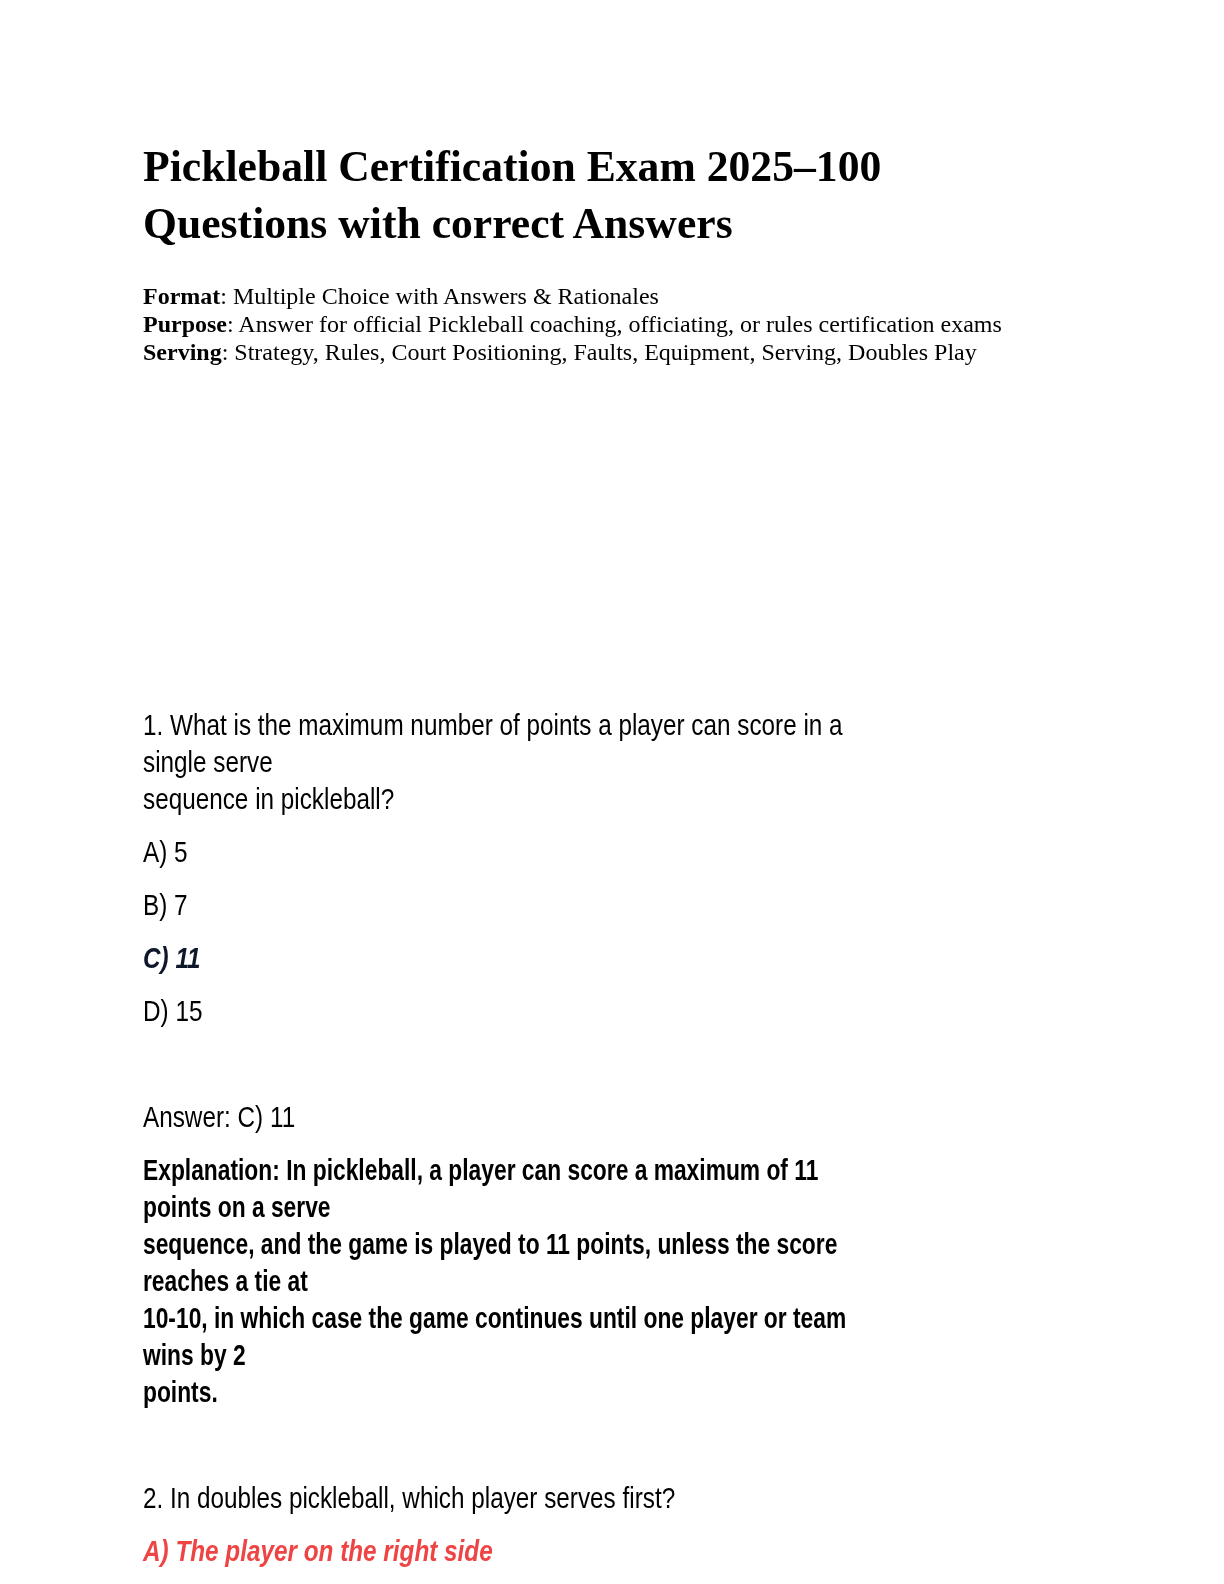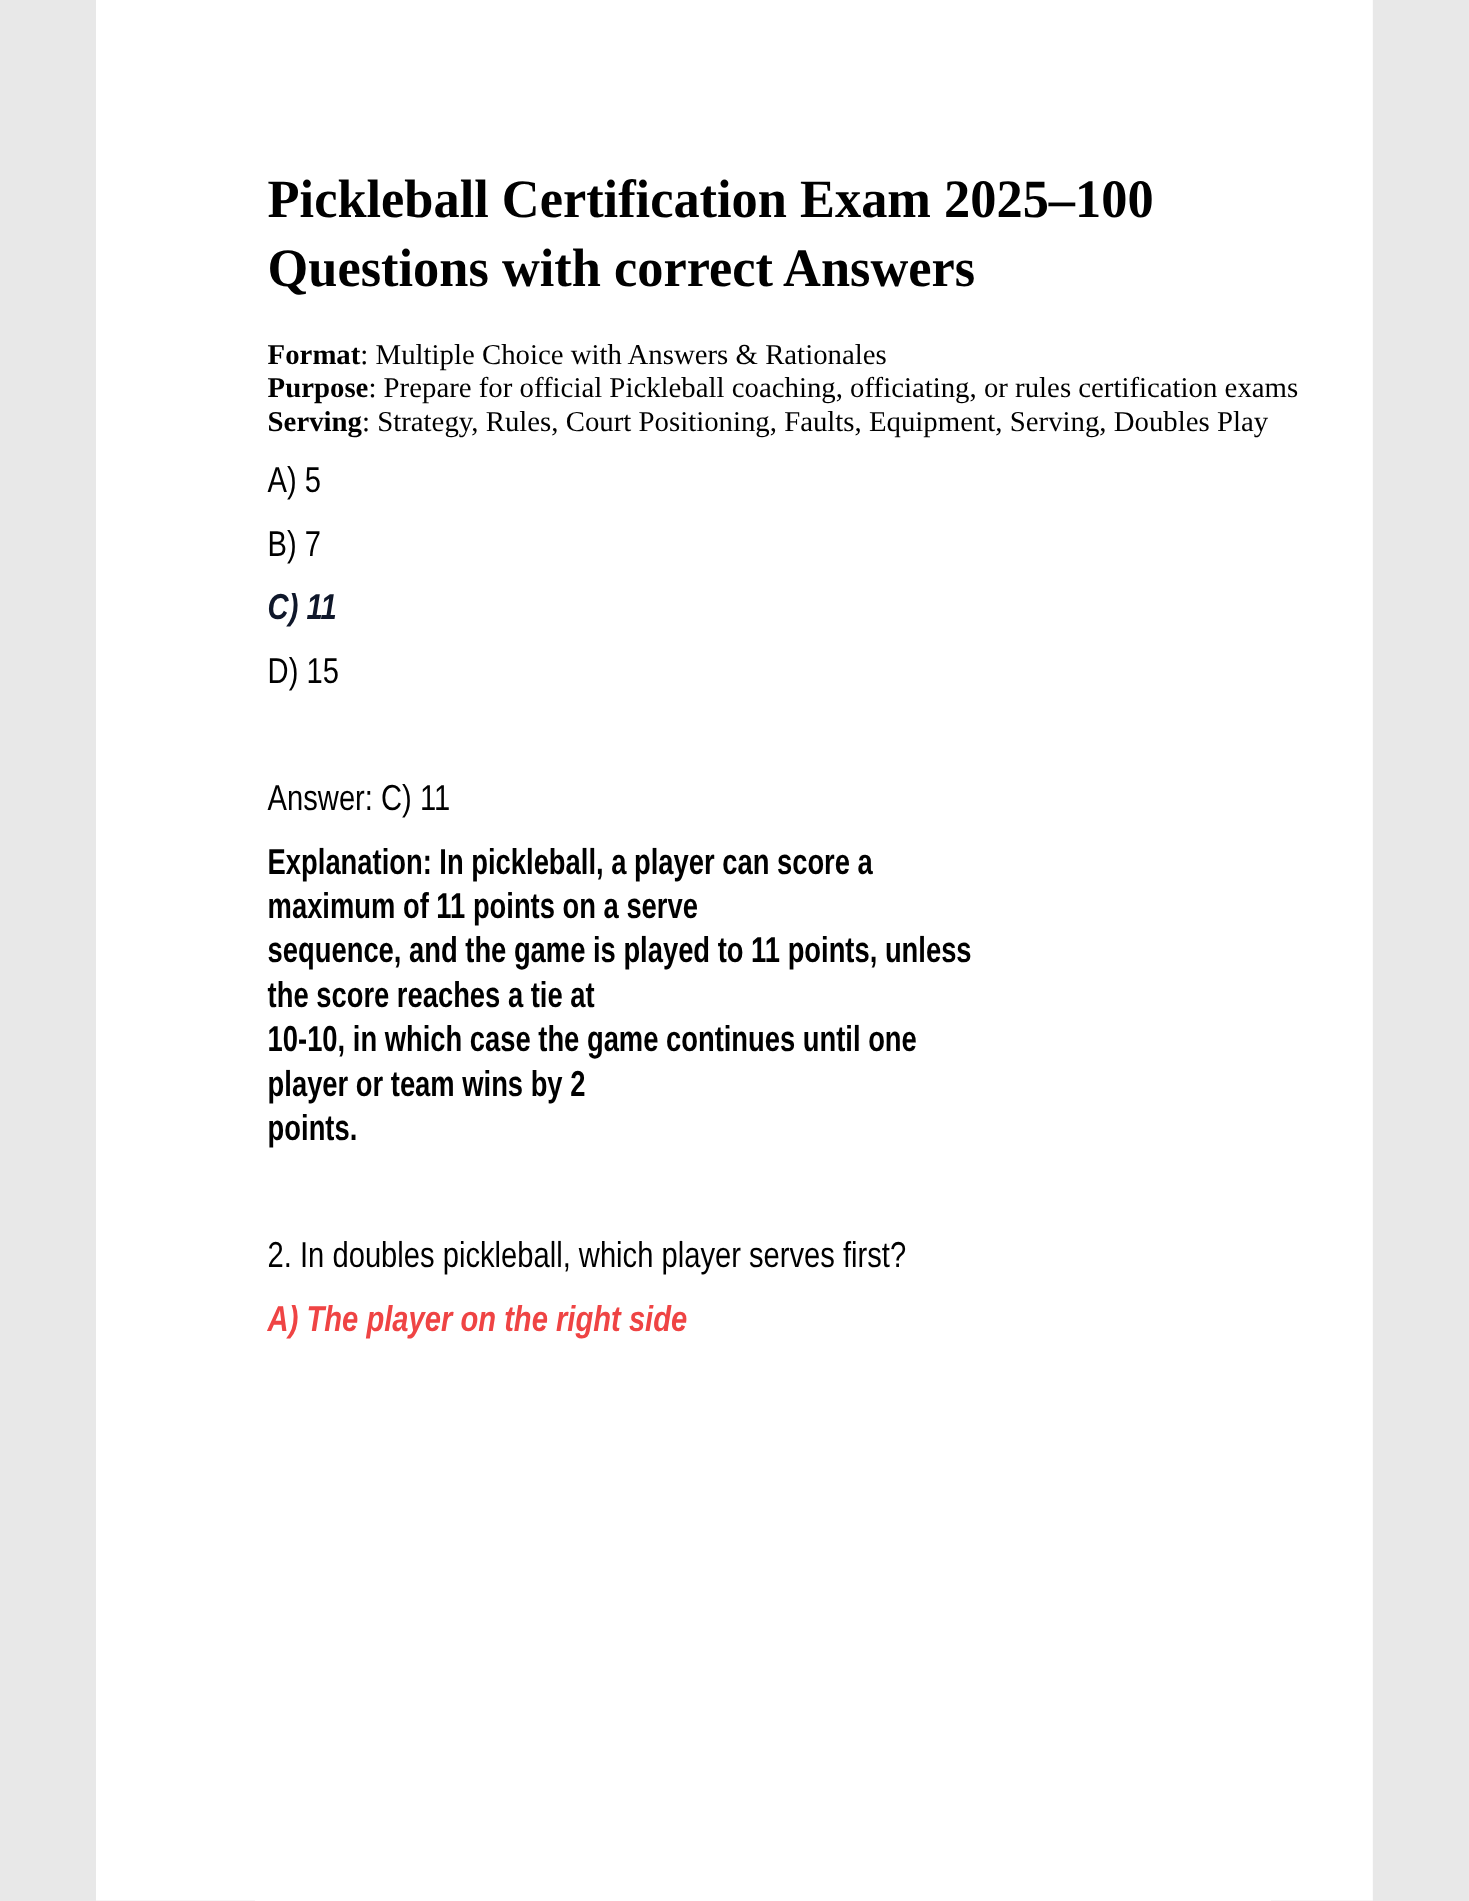--- a/index.html
+++ b/index.html
@@ -2,21 +2,21 @@
 <html><head>
 <meta charset="utf-8">
 <style>
   html, body {
     margin: 0;
     padding: 0;
     background: #e8e8e8;
   }
   .page {
     position: relative;
-    width: 1064px;
+    width: 1224px;
     height: 1584px;
     margin: 0 auto;
     background: #ffffff;
     color: #000000;
     overflow: hidden;
   }
   .content {
     padding: 0 143px;
   }
   
@@ -75,28 +75,32 @@
     <h1 class="doc-title">
       <span class="sx sx-title">Pickleball Certification Exam 2025–100
 Questions with correct Answers</span>
     </h1>
 
     <div class="meta">
       <div class="meta-line">
         <span class="meta-label">Format</span><span>: Multiple Choice with Answers &amp; Rationales</span>
       </div>
       <div class="meta-line">
-        <span class="meta-label">Purpose</span><span>: Prepare for official Pickleball coaching, officiating, or rules certification exams</span>
+        <span class="meta-label">Purpose</span><span>: Answer for official Pickleball coaching, officiating, or rules certification exams</span>
       </div>
       <div class="meta-line">
         <span class="meta-label">Serving</span><span>: Strategy, Rules, Court Positioning, Faults, Equipment, Serving, Doubles Play</span>
       </div>
     </div>
 
     <section>
+      <p class="para qtext-first">
+        <span class="sx sx-body">1. What is the maximum number of points a player can score in a single serve
+sequence in pickleball?</span>
+      </p>
 
       <p class="para option">
         <span class="sx sx-body">A) 5</span>
       </p>
       <p class="para option">
         <span class="sx sx-body">B) 7</span>
       </p>
       <p class="para option correct" style="color: #0f172a;">
         <span class="sx sx-body">C) 11</span>
       </p>

